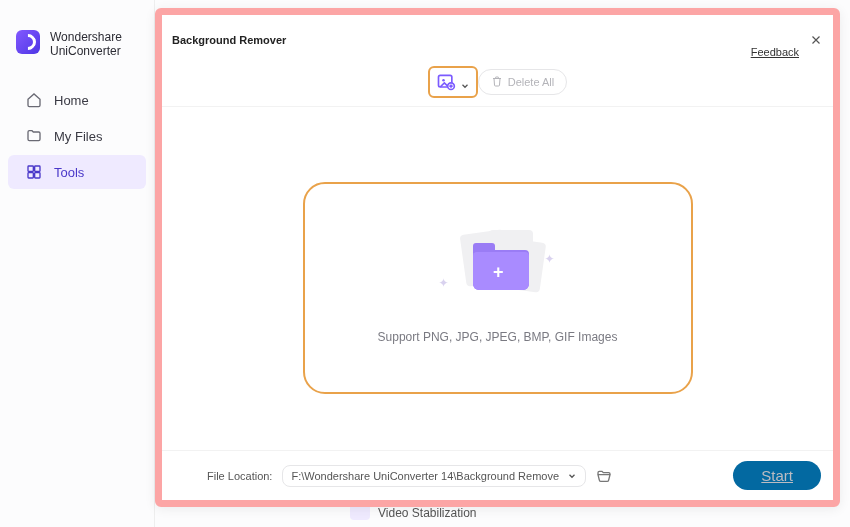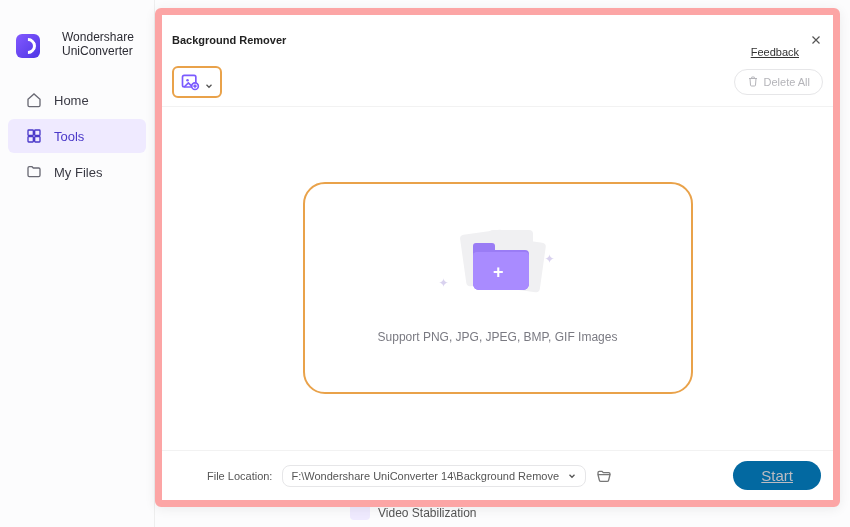--- a/index.html
+++ b/index.html
@@ -1,35 +1,35 @@
 <!DOCTYPE html>
 <html><head>
 <meta charset="utf-8">
 <style>
   * { box-sizing: border-box; margin: 0; padding: 0; font-family: -apple-system, BlinkMacSystemFont, "Segoe UI", Arial, sans-serif; }
   body { width: 850px; height: 527px; background: #f5f5f6; overflow: hidden; position: relative; }
   .app { display: flex; width: 100%; height: 100%; background: #fcfcfd; }
   .sidebar { width: 155px; background: #fcfcfd; border-right: 1px solid #eee; display: flex; flex-direction: column; padding-top: 30px; }
-  .brand { display: flex; align-items: flex-end; gap: 22px; padding: 0 16px 24px 16px; }
+  .brand { display: flex; align-items: flex-start; gap: 10px; padding: 0 16px 24px 16px; }
   .brand-logo { width: 24px; height: 24px; border-radius: 6px; background: linear-gradient(135deg,#8359ff,#4e36e5); position: relative; }
   .brand-logo::after { content: ""; position: absolute; left: 50%; top: 50%; width: 10px; height: 10px; border: 3px solid #fff; border-top-color: transparent; border-left-color: transparent; border-radius: 50%; transform: translate(-50%,-50%) rotate(-45deg); }
   .brand-text { font-size: 12px; line-height: 14px; color: #2c2c34; }
   .nav-item { display: flex; align-items: center; gap: 12px; padding: 9px 18px; font-size: 13px; color: #3a3a44; cursor: pointer; margin: 1px 8px; border-radius: 6px; }
   .nav-item.active { background: #efeaff; color: #4a38c9; }
   .nav-icon { width: 16px; height: 16px; display: inline-block; }
   .main { flex: 1; position: relative; background: #fcfcfd; }
   .tool-card { position: absolute; left: 195px; top: 500px; display: flex; align-items: flex-end; gap: 8px; font-size: 12px; color: #555; }
   .tool-card-icon { width: 20px; height: 20px; background: #efeaff; border-radius: 4px; }
   .modal { position: absolute; left: 155px; top: 8px; right: 10px; bottom: 20px; background: #fff; border: 7px solid #fca5a5; border-radius: 6px; box-shadow: 0 2px 12px rgba(0,0,0,0.07); display: flex; flex-direction: column; }
   .modal-header { display: flex; align-items: center; justify-content: space-between; padding: 6px 10px 4px 10px; }
   .modal-title { font-size: 11px; font-weight: 600; color: #222; }
   .modal-header-right { display: flex; align-items: center; gap: 10px; }
   .feedback-link { font-size: 11px; color: #333; text-decoration: underline; cursor: pointer; margin-top: 25px; }
   .close-x { width: 14px; height: 14px; cursor: pointer; }
-  .toolbar { display: flex; align-items: center; justify-content: space-between; padding: 4px 10px 8px 10px; border-bottom: 1px solid #f2f2f2; }
+  .toolbar { display: flex; align-items: center; justify-content: center; padding: 4px 10px 8px 10px; border-bottom: 1px solid #f2f2f2; }
   .add-btn-wrap { display: inline-flex; align-items: center; border: 2px solid #e9a24a; border-radius: 6px; padding: 4px 6px; gap: 4px; cursor: pointer; }
   .add-btn-icon { width: 20px; height: 20px; }
   .add-btn-caret { width: 10px; height: 10px; }
   .delete-all-btn { display: inline-flex; align-items: center; gap: 5px; font-size: 11px; color: #b4b4b9; border: 1px solid #e6e6e8; border-radius: 14px; padding: 5px 12px; cursor: pointer; background: #fff; }
   .drop-area-wrap { flex: 1; display: flex; align-items: flex-start; justify-content: center; padding-top: 75px; }
   .drop-area { width: 390px; height: 212px; border: 2px solid #e9a24a; border-radius: 22px; display: flex; flex-direction: column; align-items: center; justify-content: center; cursor: pointer; }
   .drop-illustration { position: relative; width: 110px; height: 80px; margin-top: -6px; }
   .bg-shape { position:absolute; background:#f0f0f2; border-radius:4px; }
   .bg1 { width:44px; height:52px; left:20px; top:6px; transform:rotate(-8deg); }
   .bg2 { width:44px; height:46px; left:46px; top:4px; }
@@ -65,39 +65,39 @@
 
     <div class="nav-item">
       <span class="nav-icon">
         <svg viewBox="0 0 24 24" width="16" height="16" fill="none" stroke="#6a6a74" stroke-width="2">
             <path d="M3 11l9-8 9 8v9a2 2 0 0 1-2 2H5a2 2 0 0 1-2-2z"></path>
           </svg>
       </span>
       <span>Home</span>
     </div>
 
+    <div class="nav-item">
+      <span class="nav-icon">
+        <svg viewBox="0 0 24 24" width="16" height="16" fill="none" stroke="#6a6a74" stroke-width="2">
+            <path d="M3 6a2 2 0 0 1 2-2h4l2 2h8a2 2 0 0 1 2 2v9a2 2 0 0 1-2 2H5a2 2 0 0 1-2-2z"></path>
+          </svg>
+      </span>
+      <span>My Files</span>
+    </div>
+
     <div class="nav-item active">
       <span class="nav-icon">
         <svg viewBox="0 0 24 24" width="16" height="16" fill="none" stroke="#4a38c9" stroke-width="2">
             <rect x="3" y="3" width="8" height="8" rx="1"></rect>
             <rect x="13" y="3" width="8" height="8" rx="1"></rect>
             <rect x="3" y="13" width="8" height="8" rx="1"></rect>
             <rect x="13" y="13" width="8" height="8" rx="1"></rect>
           </svg>
       </span>
       <span>Tools</span>
-    </div>
-
-    <div class="nav-item">
-      <span class="nav-icon">
-        <svg viewBox="0 0 24 24" width="16" height="16" fill="none" stroke="#6a6a74" stroke-width="2">
-            <path d="M3 6a2 2 0 0 1 2-2h4l2 2h8a2 2 0 0 1 2 2v9a2 2 0 0 1-2 2H5a2 2 0 0 1-2-2z"></path>
-          </svg>
-      </span>
-      <span>My Files</span>
     </div>
   </aside>
 
   <main class="main">
     <div class="tool-card">
       <span class="tool-card-icon"></span>
       <span>Video Stabilization</span>
     </div>
   </main>
 

